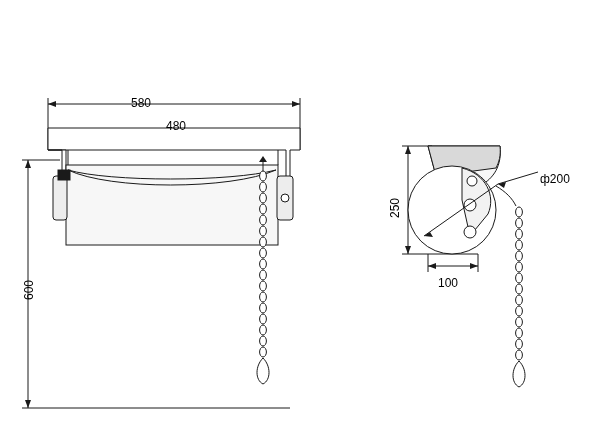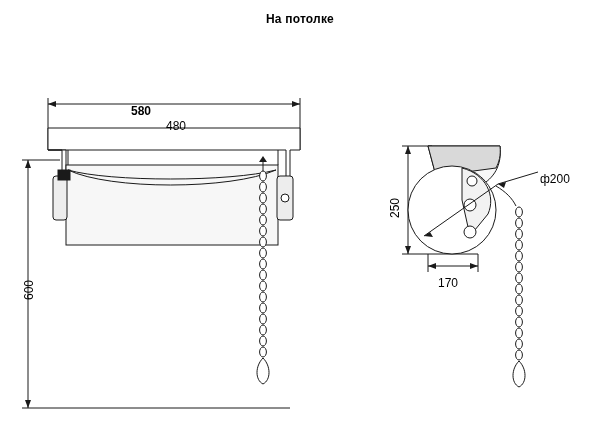--- a/index.html
+++ b/index.html
@@ -42,21 +42,20 @@
     position: absolute;
     top: 0;
     left: 0;
   }
 </style>
 </head>
 <body>
 
 <div id="page">
 
-  <div id="title">На потолке</div>
 
   <svg width="600" height="422" viewBox="0 0 600 422">
 
     <g stroke="#1a1a1a" fill="none" stroke-width="1">
 
       <g>
         <line x1="48" y1="104" x2="300" y2="104"></line>
         <line x1="48" y1="98" x2="48" y2="150"></line>
         <line x1="300" y1="98" x2="300" y2="150"></line>
         <path d="M48,104 L56,101 L56,107 Z" fill="#1a1a1a" stroke="none"></path>
@@ -172,25 +171,25 @@
       <ellipse cx="519" cy="311" rx="3.4" ry="5"></ellipse>
       <ellipse cx="519" cy="322" rx="3.4" ry="5"></ellipse>
       <ellipse cx="519" cy="333" rx="3.4" ry="5"></ellipse>
       <ellipse cx="519" cy="344" rx="3.4" ry="5"></ellipse>
       <ellipse cx="519" cy="355" rx="3.4" ry="5"></ellipse>
       <path d="M519,361 C511,369 511,383 519,387 C527,383 527,369 519,361 Z" fill="#ffffff" stroke="#1a1a1a"></path>
     </g>
 
   </svg>
 
-  <div class="lbl" style="left:131px; top:104px;font-weight:bold;">580</div>
+  <div class="lbl" style="left:131px; top:96px;">580</div>
 
   <div class="lbl" style="left:166px; top:119px;">480</div>
 
   <div class="lbl vert" style="left:22px; top:300px;">600</div>
 
   <div class="lbl vert" style="left:388px; top:218px;">250</div>
 
-  <div class="lbl" style="left:438px; top:276px;">170</div>
+  <div class="lbl" style="left:438px; top:276px;">100</div>
 
   <div class="lbl" style="left:540px; top:172px;">ф200</div>
 
 </div>
 
 </body></html>

